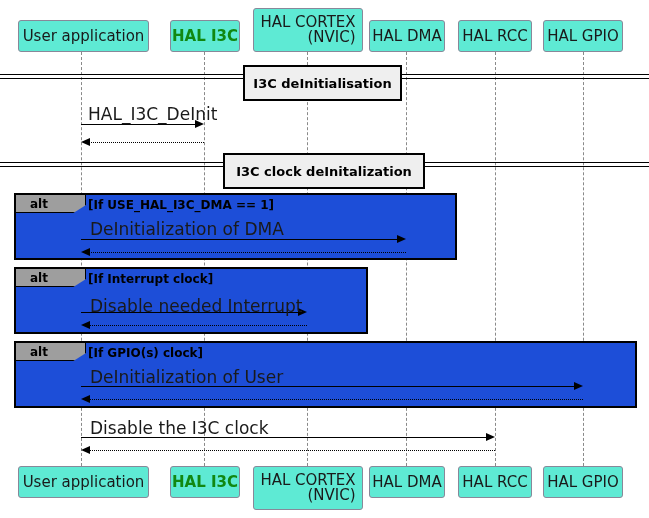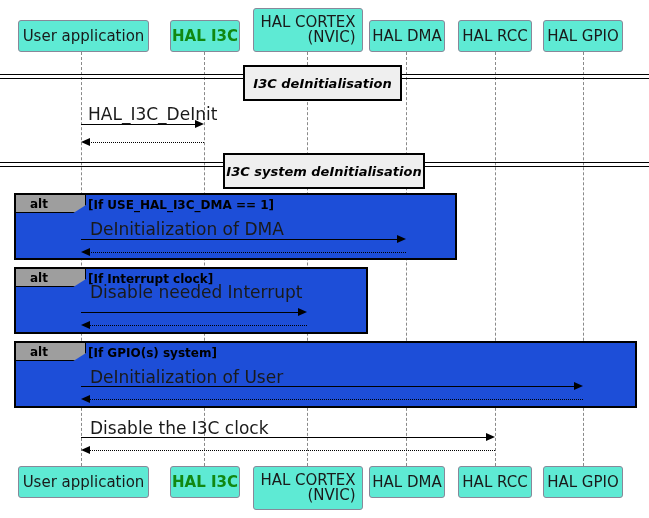--- a/index.html
+++ b/index.html
@@ -62,21 +62,20 @@
     background: #EFEFEF;
     border: 2px solid #000;
     font-weight: bold;
     font-size: 13px;
     color: #000;
     display: flex;
     align-items: center;
     justify-content: center;
     padding: 16px 8px;
     white-space: nowrap;
-    font-style: italic;
   }
 
   
   .fragment {
     position: absolute;
     box-sizing: border-box;
     background: #1d4ed8;
     border: 2px solid #000;
   }
   .fragment-tab {
@@ -151,42 +150,42 @@
         <div class="fragment-tab" style="width: 70px;">alt</div>
       </div>
       <div class="fragment-guard" style="left: 88px; top: 198px;">[If USE_HAL_I3C_DMA == 1]</div>
       <div class="fragment" style="left: 14px; top: 267px; width: 354px; height: 67px;">
         <div class="fragment-tab" style="width: 70px;">alt</div>
       </div>
       <div class="fragment-guard" style="left: 88px; top: 272px;">[If Interrupt clock]</div>
       <div class="fragment" style="left: 14px; top: 341px; width: 623px; height: 67px;">
         <div class="fragment-tab" style="width: 70px;">alt</div>
       </div>
-      <div class="fragment-guard" style="left: 88px; top: 346px;">[If GPIO(s) system]</div>
+      <div class="fragment-guard" style="left: 88px; top: 346px;">[If GPIO(s) clock]</div>
     </div>
   <div id="dividers-layer">
       <div class="divider-lines" style="top: 74px;"></div>
       <div class="divider-label" style="left: 243px; width: 159px; top: 65px; height: 23px;">I3C deInitialisation</div>
       <div class="divider-lines" style="top: 162px;"></div>
-      <div class="divider-label" style="left: 223px; width: 202px; top: 153px; height: 23px;">I3C system deInitialisation</div>
+      <div class="divider-label" style="left: 223px; width: 202px; top: 153px; height: 23px;">I3C clock deInitalization</div>
     </div>
   <div id="messages-layer">
       <div class="msg-line" style="left: 81px; top: 124px; width: 115px;"></div>
       <div class="arrow-head right" style="left: 195px; top: 120px;"></div>
       <div class="msg-label" style="left: 88px; top: 104px;">HAL_I3C_DeInit</div>
       <div class="msg-line dashed" style="left: 89px; top: 142px; width: 115px;"></div>
       <div class="arrow-head left" style="left: 81px; top: 138px;"></div>
       <div class="msg-line" style="left: 81px; top: 239px; width: 317px;"></div>
       <div class="arrow-head right" style="left: 397px; top: 235px;"></div>
       <div class="msg-label" style="left: 90px; top: 219px;">DeInitialization of DMA</div>
       <div class="msg-line dashed" style="left: 89px; top: 252px; width: 317px;"></div>
       <div class="arrow-head left" style="left: 81px; top: 248px;"></div>
       <div class="msg-line" style="left: 81px; top: 312px; width: 218px;"></div>
       <div class="arrow-head right" style="left: 298px; top: 308px;"></div>
-      <div class="msg-label" style="left: 90px; top: 282px;">Disable needed Interrupt</div>
+      <div class="msg-label" style="left: 90px; top: 296px;">Disable needed Interrupt</div>
       <div class="msg-line dashed" style="left: 89px; top: 325px; width: 218px;"></div>
       <div class="arrow-head left" style="left: 81px; top: 321px;"></div>
       <div class="msg-line" style="left: 81px; top: 386px; width: 494px;"></div>
       <div class="arrow-head right" style="left: 574px; top: 382px;"></div>
       <div class="msg-label" style="left: 90px; top: 367px;">DeInitialization of User</div>
       <div class="msg-line dashed" style="left: 89px; top: 399px; width: 494px;"></div>
       <div class="arrow-head left" style="left: 81px; top: 395px;"></div>
       <div class="msg-line" style="left: 81px; top: 437px; width: 406px;"></div>
       <div class="arrow-head right" style="left: 486px; top: 433px;"></div>
       <div class="msg-label" style="left: 90px; top: 418px;">Disable the I3C clock</div>

